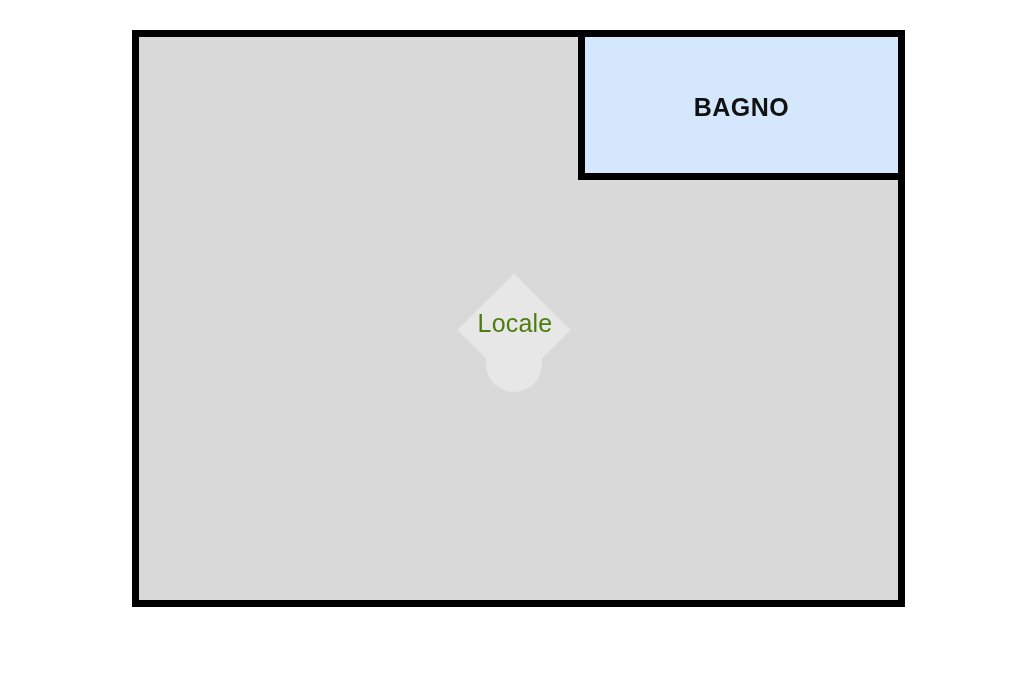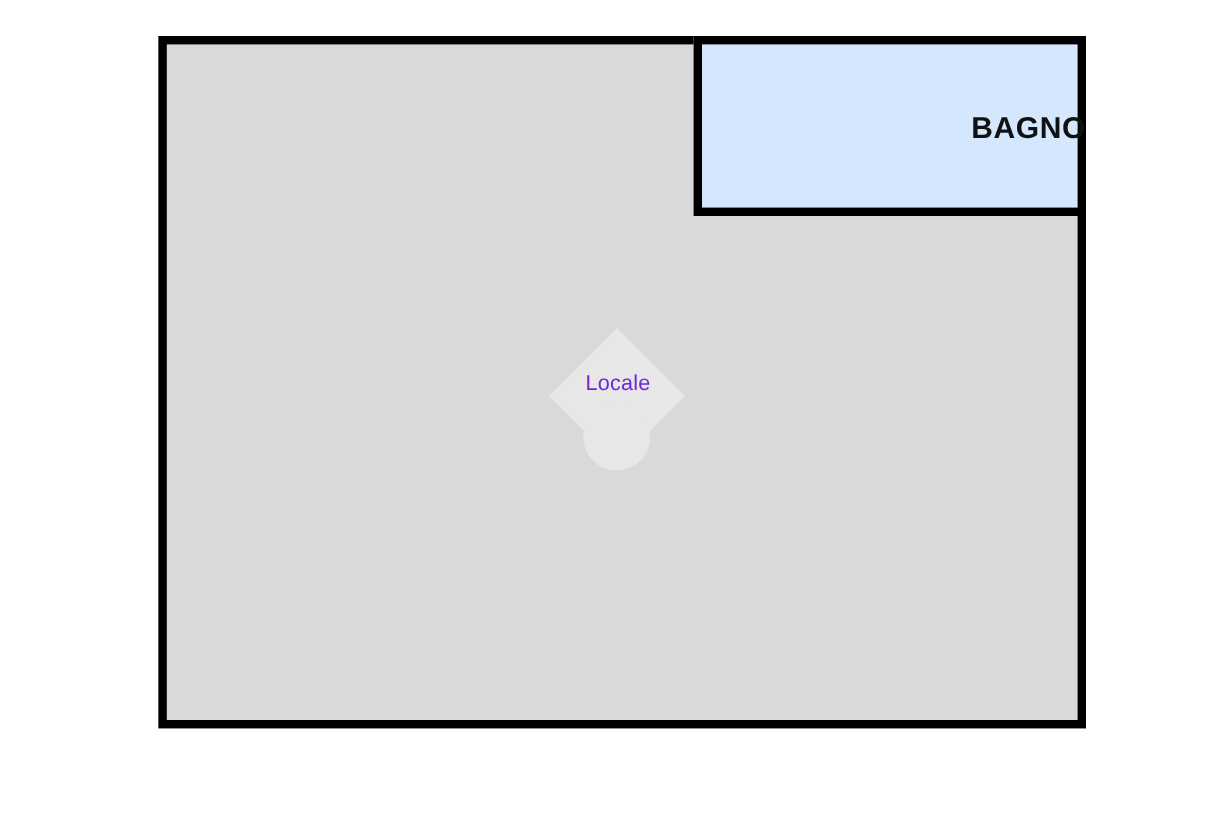--- a/index.html
+++ b/index.html
@@ -46,35 +46,35 @@
   
   .room-label {
     position: absolute;
     white-space: nowrap;
     user-select: none;
   }
   .label-bagno {
     left: 578px;
     top: 93px;
     width: 327px;
-    text-align: right;
+    text-align: center;
     font-size: 25px;
     font-weight: 700;
     letter-spacing: 0.5px;
     color: #111111;
   }
   .label-locale {
     left: 390px;
     top: 309px;
     width: 250px;
     text-align: center;
-    font-size: 18px;
+    font-size: 25px;
     font-weight: 400;
     letter-spacing: 0.2px;
-    color: #6d28d9;
+    color: #4d7c0f;
   }
 
   
   .watermark {
     position: absolute;
     left: 460px;
     top: 286px;
     width: 112px;
     height: 112px;
     pointer-events: none;

